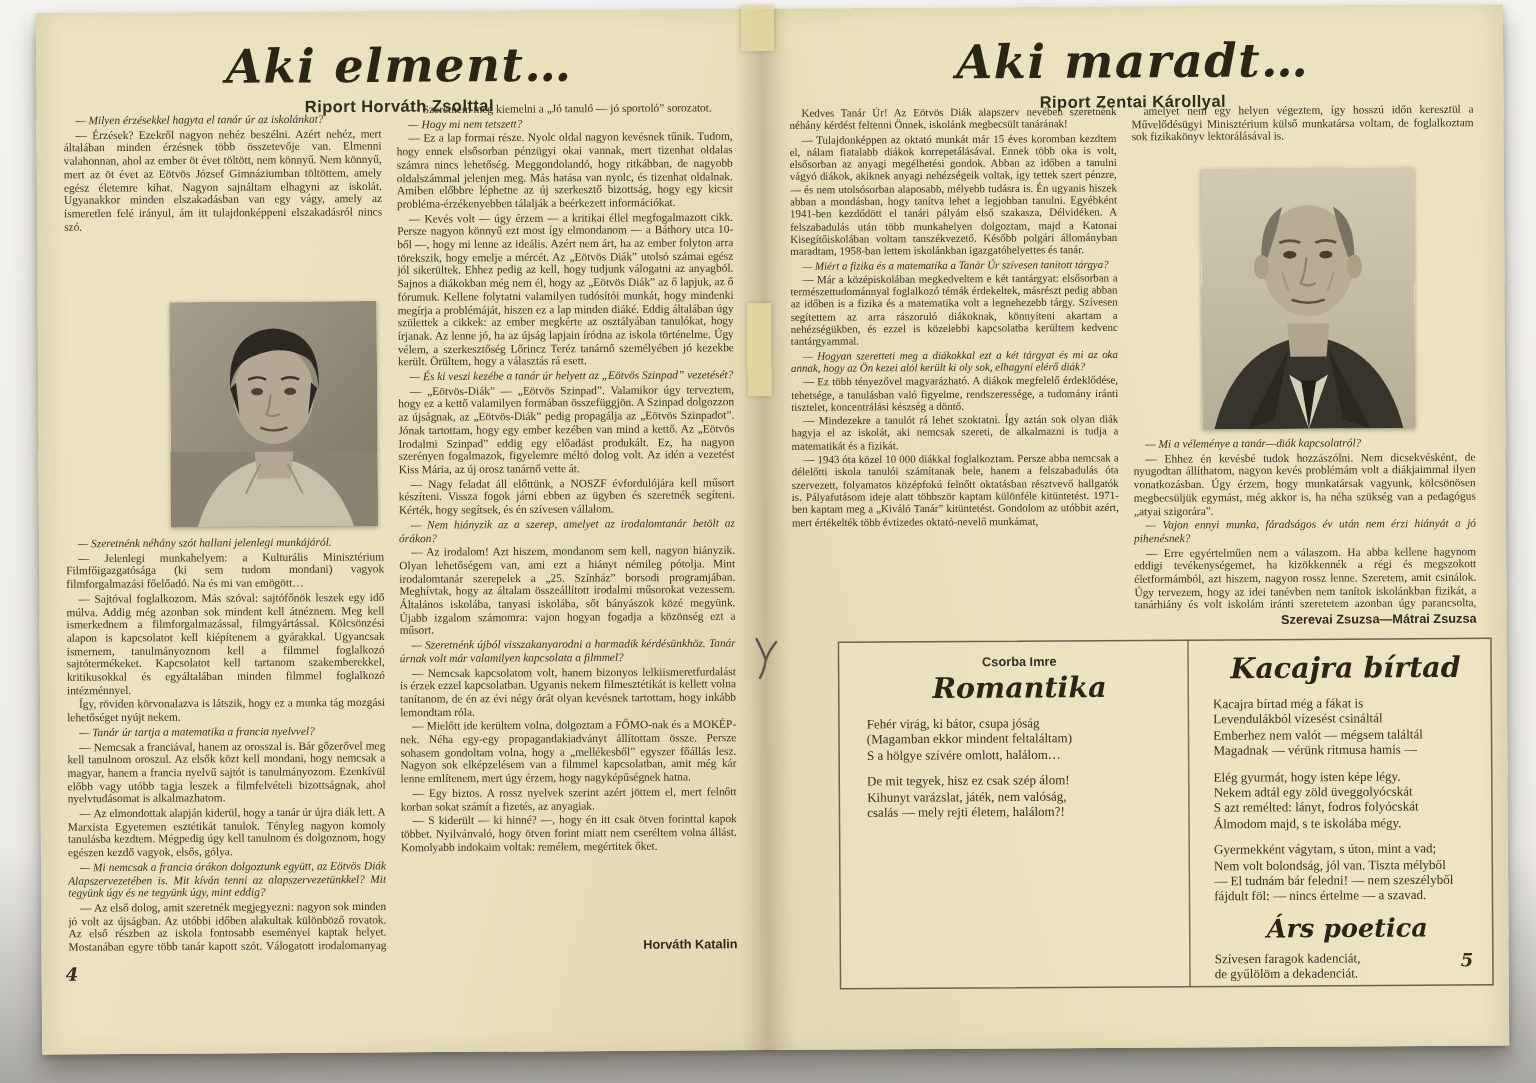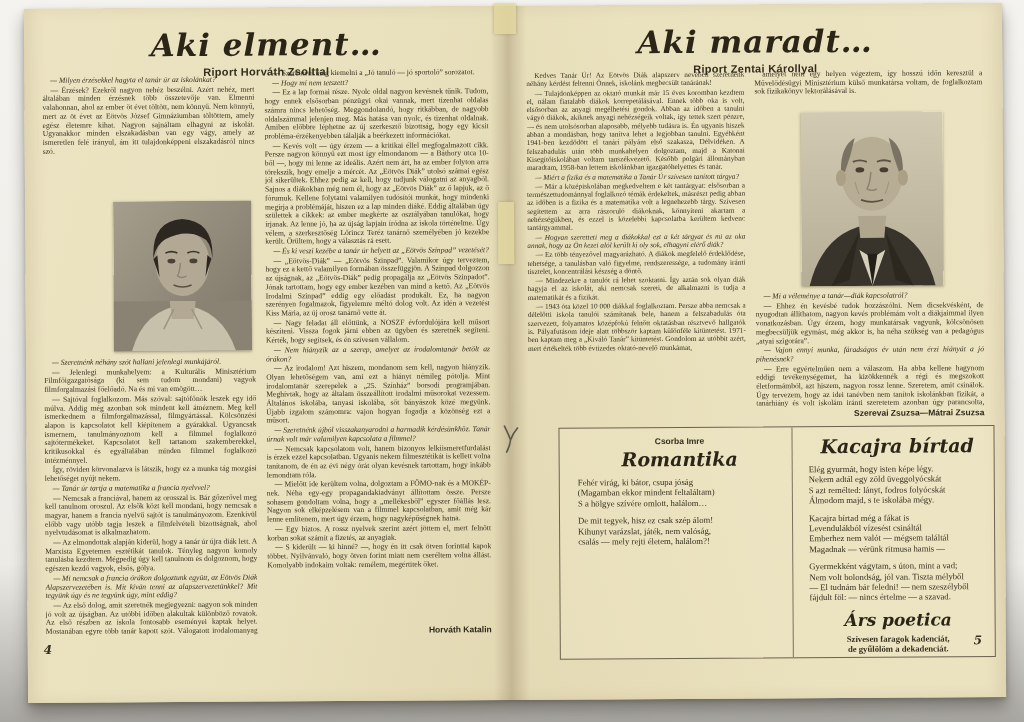--- a/index.html
+++ b/index.html
@@ -51,21 +51,21 @@
   .poem-col{position:absolute;top:0;height:100%;overflow:hidden;}
   .poem-col-l{left:0;width:232px;padding:8px 10px 0 18px;box-sizing:border-box;}
   .poem-col-r{left:233px;width:201px;padding:6px 8px 0 16px;box-sizing:border-box;}
   .poem-author{font-family:"Liberation Sans", sans-serif;font-weight:bold;font-size:8.5px;text-align:center;margin-bottom:2px;}
   .poem-title{
     font-family:"DejaVu Serif", serif;font-style:italic;font-weight:bold;
     font-size:19px;text-align:center;margin:2px 0 7px 0;color:#2b2517;
   }
   .poem-title.small{font-size:17px;margin:6px 0 4px 0;}
   .stanzas p{white-space:pre-line;font-size:8.7px;line-height:10.4px;margin:0 0 7px 0;text-indent:0;}
-  .stanzas.center p{text-align:center;font-weight:bold;}
+  .stanzas.center p{text-align:left;}
   .mark{position:absolute;pointer-events:none;}
 </style>
 </head>
 <body>
 
 <div class="spread">
 
   <div class="page page-left pg-l">
     <div class="hdr" style="top:20px;">
       <div class="title">Aki elment…</div>
@@ -205,28 +205,28 @@
 S a hölgye szívére omlott, halálom…</p>
             <p>De mit tegyek, hisz ez csak szép álom!
 Kihunyt varázslat, játék, nem valóság,
 csalás — mely rejti életem, halálom?!</p>
           </div>
       </div>
 
       <div class="poem-col poem-col-r">
         <div class="poem-title">Kacajra bírtad</div>
         <div class="stanzas">
+            <p>Kacajra bírtad még a fákat is
+Levendulákból vízesést csináltál
+Emberhez nem valót — mégsem találtál
+Magadnak — vérünk ritmusa hamis —</p>
             <p>Elég gyurmát, hogy isten képe légy.
 Nekem adtál egy zöld üveggolyócskát
 S azt remélted: lányt, fodros folyócskát
 Álmodom majd, s te iskolába mégy.</p>
-            <p>Kacajra bírtad még a fákat is
-Levendulákból vízesést csináltál
-Emberhez nem valót — mégsem találtál
-Magadnak — vérünk ritmusa hamis —</p>
             <p>Gyermekként vágytam, s úton, mint a vad;
 Nem volt bolondság, jól van. Tiszta mélyből
 — El tudnám bár feledni! — nem szeszélyből
 fájdult föl: — nincs értelme — a szavad.</p>
           </div>
         <div class="poem-title small">Árs poetica</div>
         <div class="stanzas center">
             <p>Szívesen faragok kadenciát,
 de gyűlölöm a dekadenciát.</p>
           </div>

